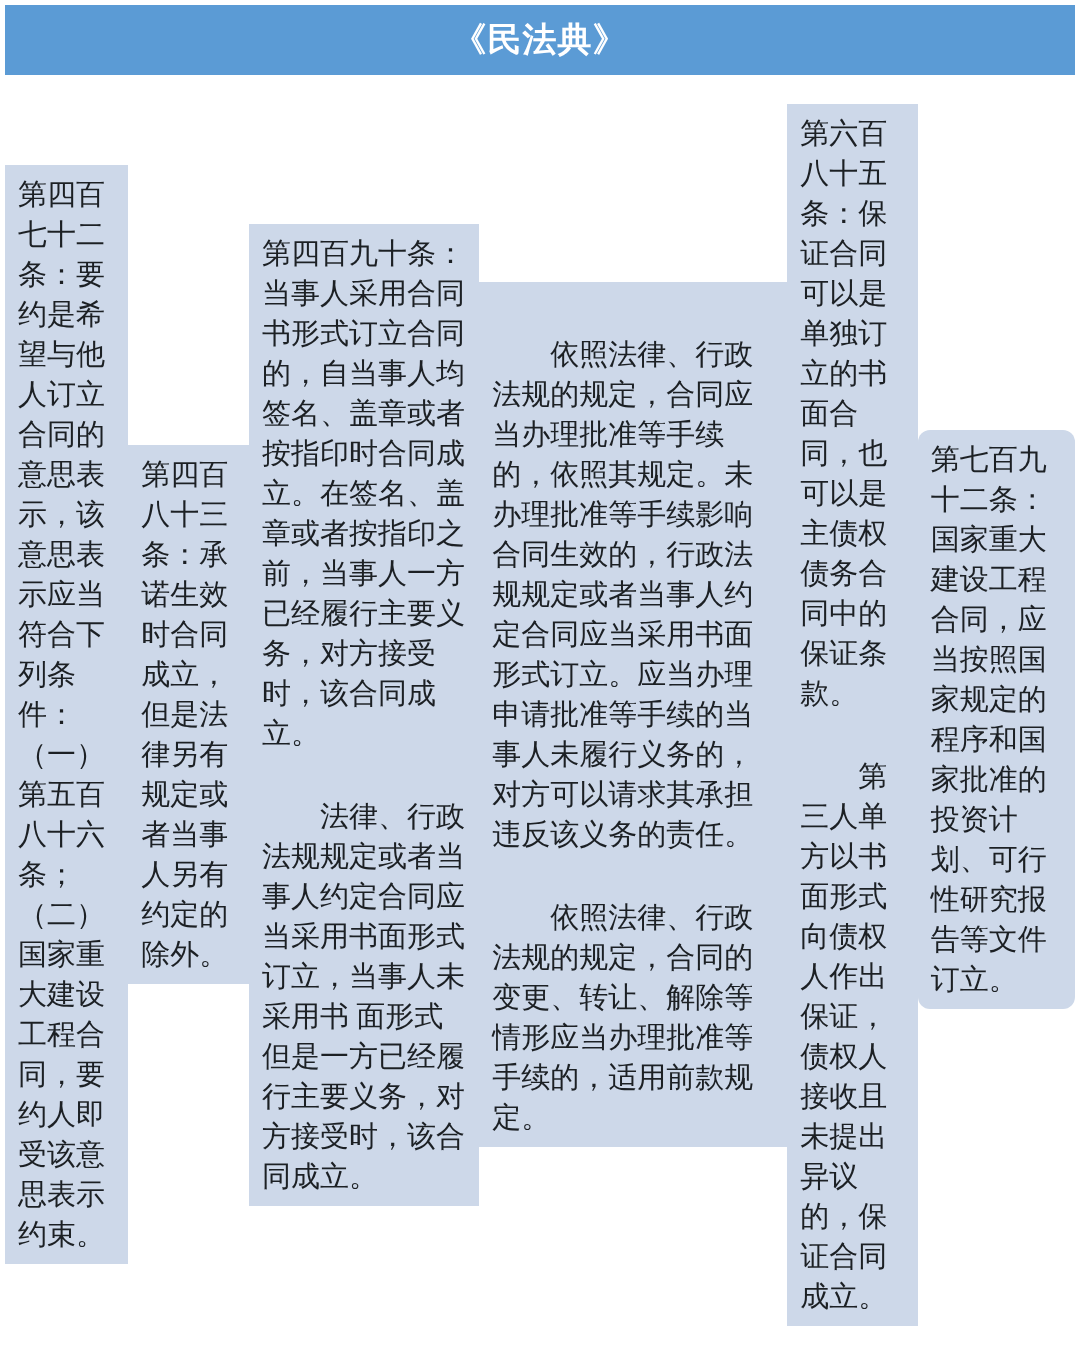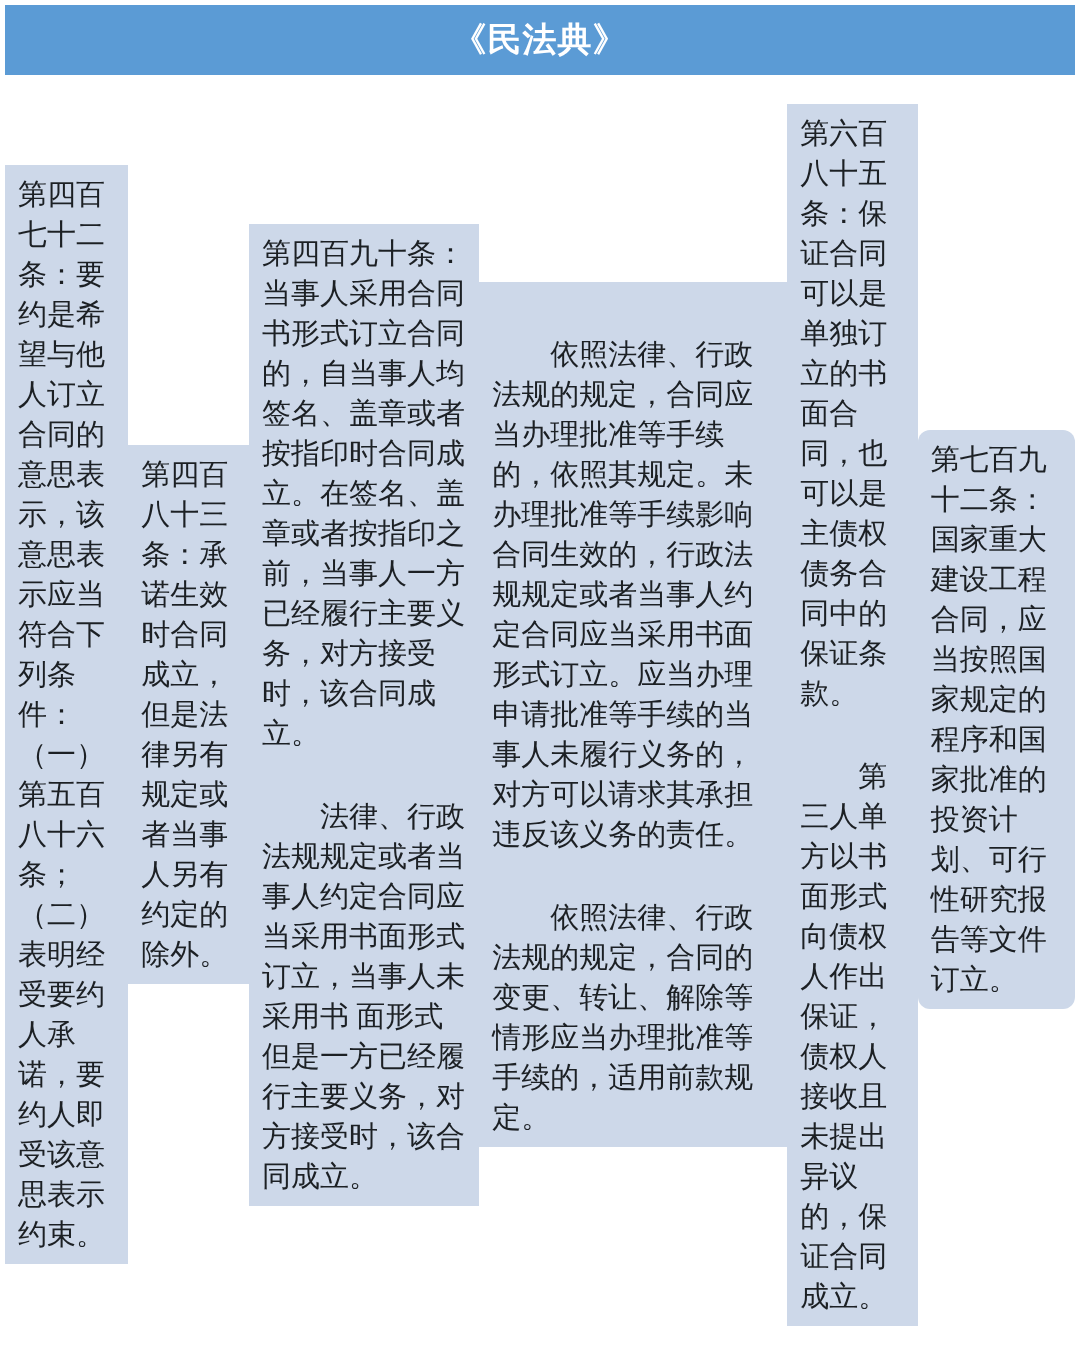--- a/index.html
+++ b/index.html
@@ -68,21 +68,21 @@
 <body>
 
 <header class="title-bar">
   <h1>《民法典》</h1>
 </header>
 
 <main class="articles">
     <section class="article-card">
       <p class="para">第四百七十二条：要约是希望与他人订立合同的意思表示，该意思表示应当符合下列条件：</p>
       <p class="para">（一）第五百八十六条；</p>
-      <p class="para">（二）表明经受要约人承诺，要约人即受该意思表示约束。</p>
+      <p class="para">（二）国家重大建设工程合同，要约人即受该意思表示约束。</p>
     </section>
     <section class="article-card">
       <p class="para">第四百八十三条：承诺生效时合同成立，但是法律另有规定或者当事人另有约定的除外。</p>
     </section>
     <section class="article-card">
       <p class="para">第四百九十条：当事人采用合同书形式订立合同的，自当事人均签名、盖章或者按指印时合同成立。在签名、盖章或者按指印之前，当事人一方已经履行主要义务，对方接受时，该合同成立。</p>
       <p class="para indent">法律、行政法规规定或者当事人约定合同应当采用书面形式订立，当事人未采用书 面形式但是一方已经履行主要义务，对方接受时，该合同成立。</p>
     </section>
     <section class="article-card">
       <p class="para indent">依照法律、行政法规的规定，合同应当办理批准等手续的，依照其规定。未办理批准等手续影响合同生效的，行政法规规定或者当事人约定合同应当采用书面形式订立。应当办理申请批准等手续的当事人未履行义务的，对方可以请求其承担违反该义务的责任。</p>

